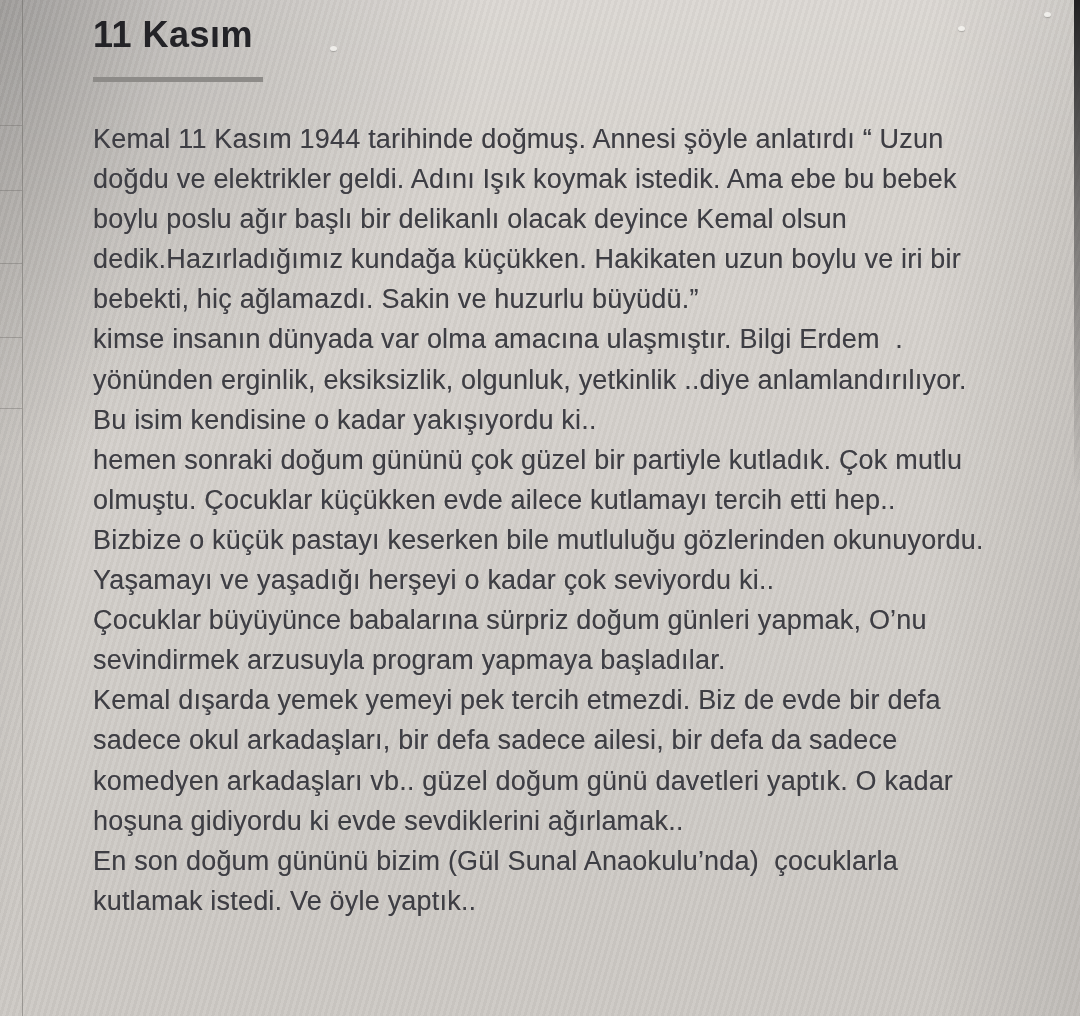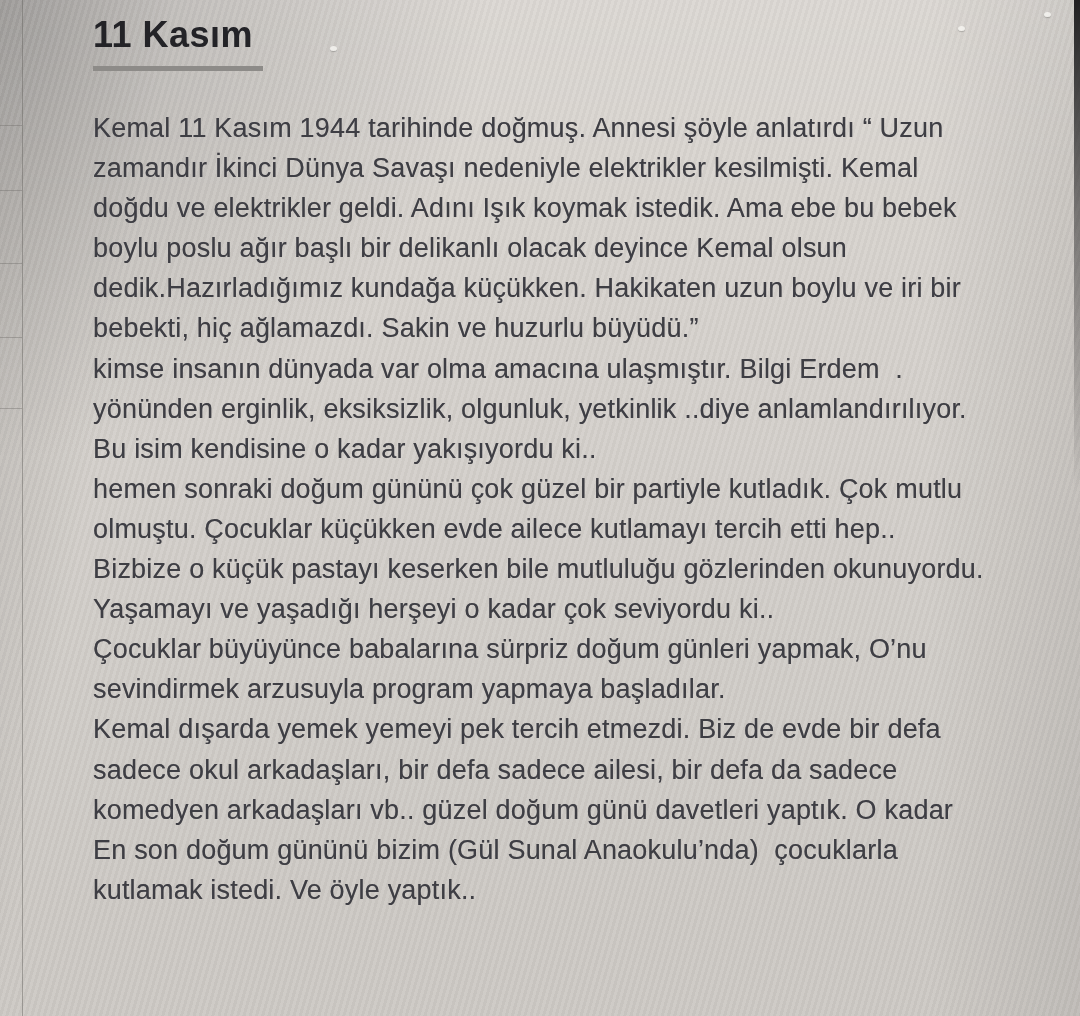--- a/index.html
+++ b/index.html
@@ -71,21 +71,21 @@
   }
 
   .title {
     display: inline-block;
     margin: 0;
     font-size: 36px;
     font-weight: 700;
     letter-spacing: 0.5px;
     color: #232327;
     border-bottom: 5px solid #8d8b88;
-    padding-bottom: 10px;
+    padding-bottom: 21px;
     padding-right: 10px;
   }
 
   .body-text {
     margin-top: 37px;
   }
 
   .line {
     font-size: 27px;
     line-height: 40.1px;
@@ -111,35 +111,35 @@
 
   <div class="dust d1"></div>
   <div class="dust d2"></div>
   <div class="dust d3"></div>
 
   <div class="content">
     <h1 class="title">11 Kasım</h1>
 
     <div class="body-text">
       <div class="line">Kemal 11 Kasım 1944 tarihinde doğmuş. Annesi şöyle anlatırdı “ Uzun</div>
-      <div class="line">zamandır İkinci Dünya Savaşı nedeniyle elektrikler kesilmişti. Kemal</div>
       <div class="line">doğdu ve elektrikler geldi. Adını Işık koymak istedik. Ama ebe bu bebek</div>
       <div class="line">boylu poslu ağır başlı bir delikanlı olacak deyince Kemal olsun</div>
       <div class="line">dedik.Hazırladığımız kundağa küçükken. Hakikaten uzun boylu ve iri bir</div>
       <div class="line">bebekti, hiç ağlamazdı. Sakin ve huzurlu büyüdü.”</div>
       <div class="line">kimse insanın dünyada var olma amacına ulaşmıştır. Bilgi Erdem  .</div>
       <div class="line">yönünden erginlik, eksiksizlik, olgunluk, yetkinlik ..diye anlamlandırılıyor.</div>
       <div class="line">Bu isim kendisine o kadar yakışıyordu ki..</div>
       <div class="line">hemen sonraki doğum gününü çok güzel bir partiyle kutladık. Çok mutlu</div>
       <div class="line">olmuştu. Çocuklar küçükken evde ailece kutlamayı tercih etti hep..</div>
       <div class="line">Bizbize o küçük pastayı keserken bile mutluluğu gözlerinden okunuyordu.</div>
       <div class="line">Yaşamayı ve yaşadığı herşeyi o kadar çok seviyordu ki..</div>
       <div class="line">Çocuklar büyüyünce babalarına sürpriz doğum günleri yapmak, O’nu</div>
       <div class="line">sevindirmek arzusuyla program yapmaya başladılar.</div>
       <div class="line">Kemal dışarda yemek yemeyi pek tercih etmezdi. Biz de evde bir defa</div>
       <div class="line">sadece okul arkadaşları, bir defa sadece ailesi, bir defa da sadece</div>
       <div class="line">komedyen arkadaşları vb.. güzel doğum günü davetleri yaptık. O kadar</div>
+      <div class="line">hoşuna gidiyordu ki evde sevdiklerini ağırlamak..</div>
       <div class="line">En son doğum gününü bizim (Gül Sunal Anaokulu’nda)  çocuklarla</div>
       <div class="line">kutlamak istedi. Ve öyle yaptık..</div>
     </div>
   </div>
 
 </div>
 
 </body></html>

